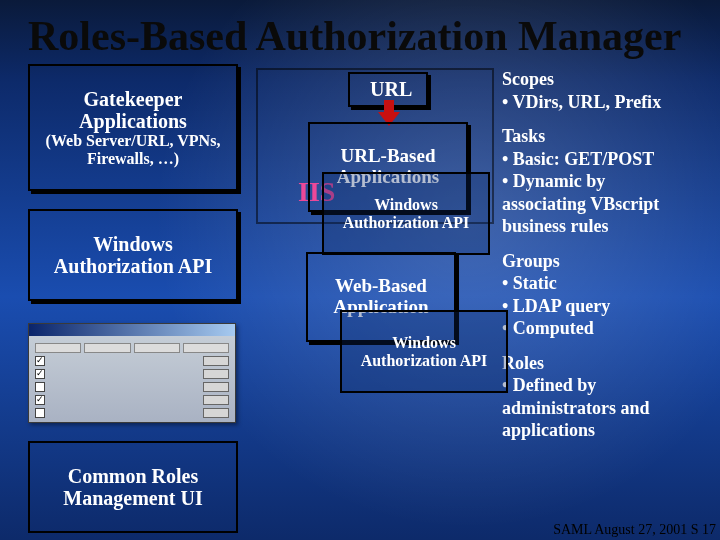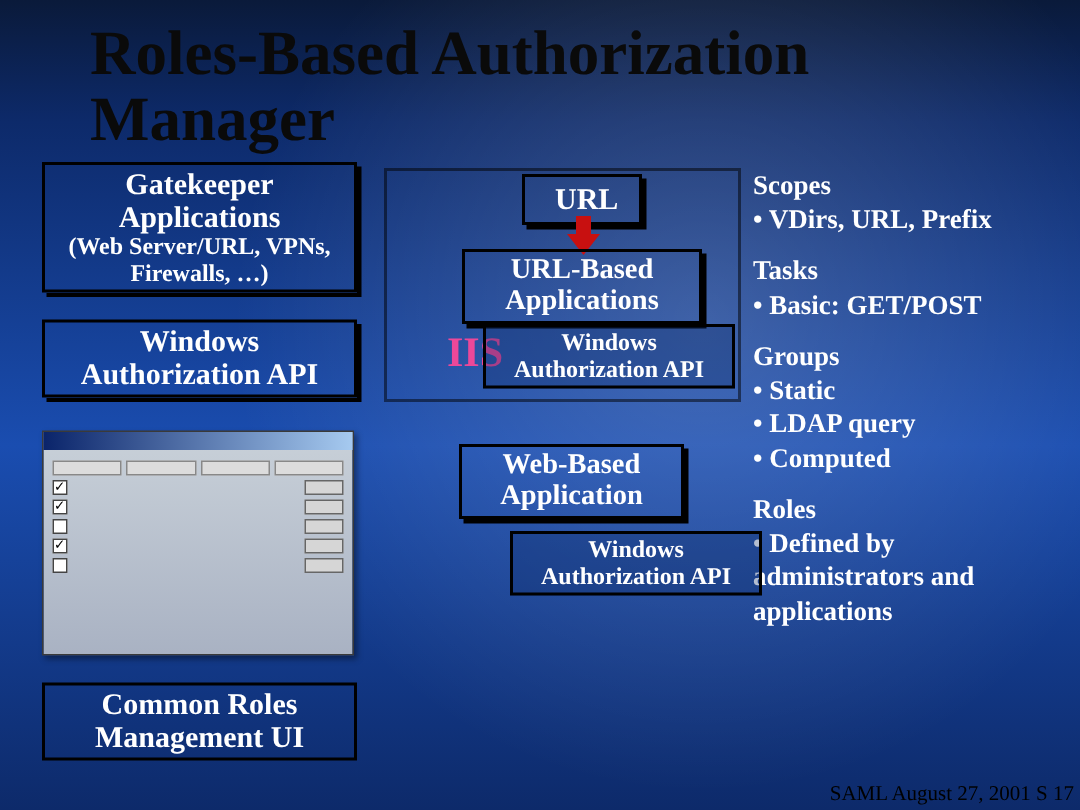--- a/index.html
+++ b/index.html
@@ -15,21 +15,20 @@
     position: relative;
   }
   .slide { position: relative; width: 100%; height: 100%; padding: 14px 28px 0 28px; }
   .title {
     font-family: "Times New Roman", Times, serif;
     font-size: 42px;
     font-weight: 700;
     line-height: 1.05;
     color: #0a0a0a;
     margin-bottom: 6px;
-    margin-left: 32px;
   }
   .footer-note {
     position: absolute;
     bottom: 2px;
     right: 4px;
     font-size: 14px;
     font-family: "Times New Roman", serif;
     color: #000;
   }
 
@@ -47,21 +46,21 @@
 
   
   .box {
     border: 2px solid #000;
     background: rgba(255,255,255,0);
     text-align: center;
     font-family: "Times New Roman", serif;
     font-weight: 700;
     color: #fff;
     box-shadow: 3px 3px 0 #000;
-    padding: 2px 6px;
+    padding: 22px 6px;
   }
   .box .main { font-size: 20px; line-height: 1.1; }
   .box .sub  { font-size: 16px; line-height: 1.1; }
 
   .left .box { width: 210px; }
 
   .screenshot-box {
     width: 208px;
     height: 150px;
     background: linear-gradient(180deg, #c9d1d9 0%, #a9b2c3 100%);
@@ -233,20 +232,21 @@
 
     <div class="right">
       <span class="heading">Scopes</span>
       <ul>
         <li>VDirs, URL, Prefix</li>
       </ul>
 
       <span class="heading">Tasks</span>
       <ul>
         <li>Basic: GET/POST</li>
+        <li>Dynamic by associating VBscript business rules</li>
       </ul>
 
       <span class="heading">Groups</span>
       <ul>
         <li>Static</li>
         <li>LDAP query</li>
         <li>Computed</li>
       </ul>
 
       <span class="heading">Roles</span>

